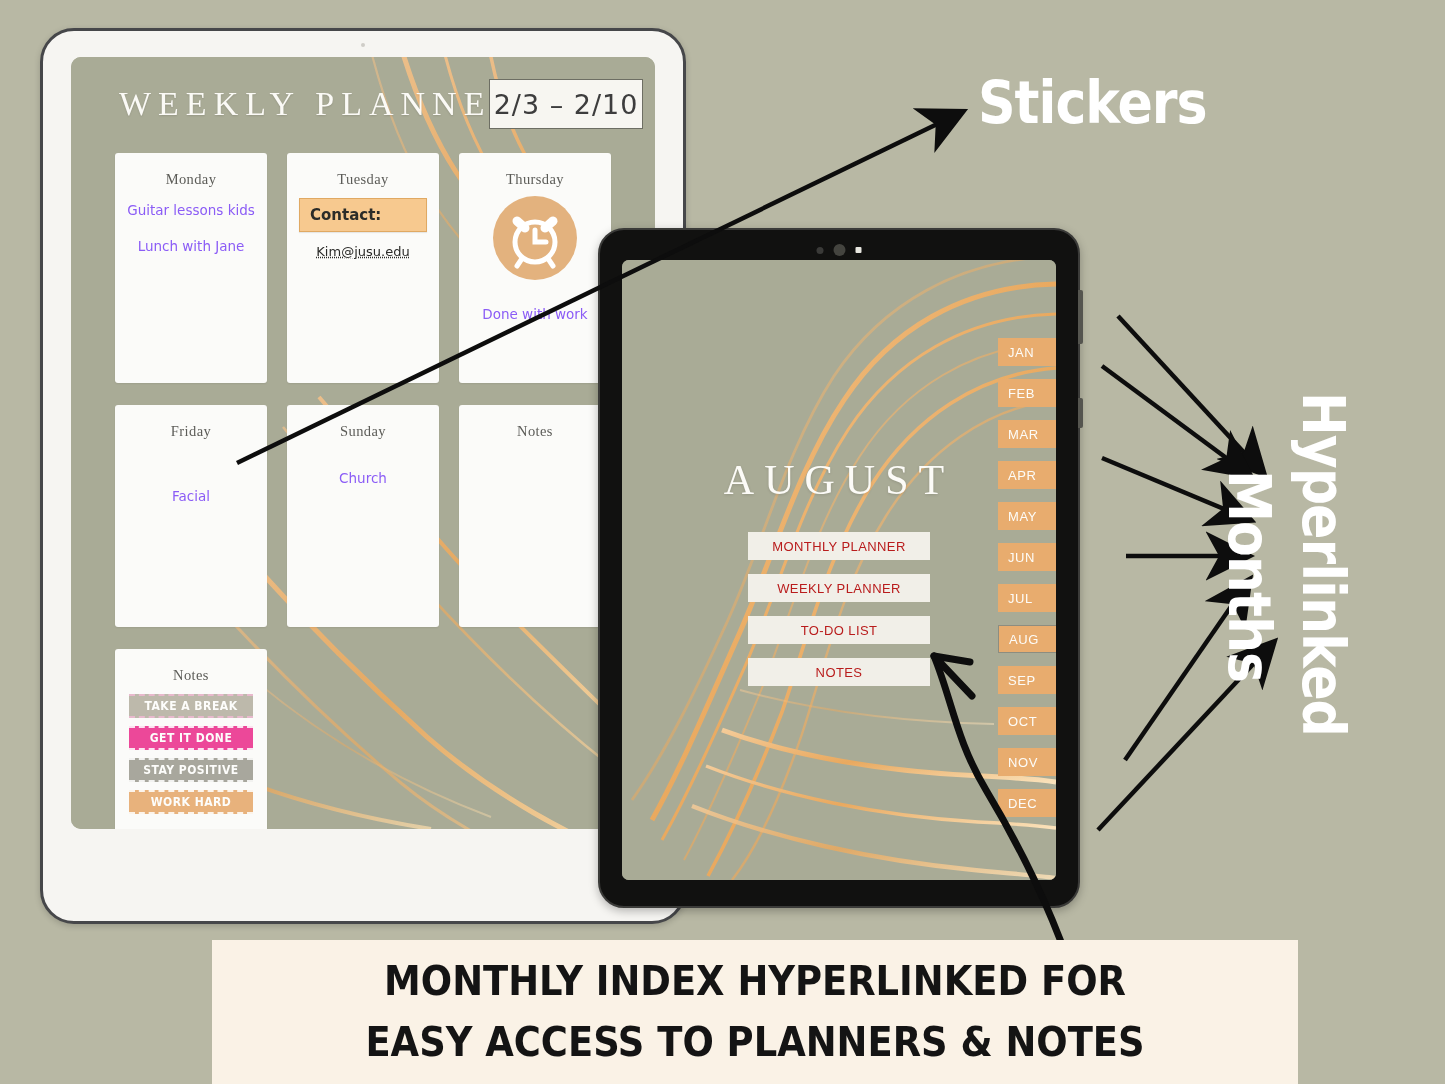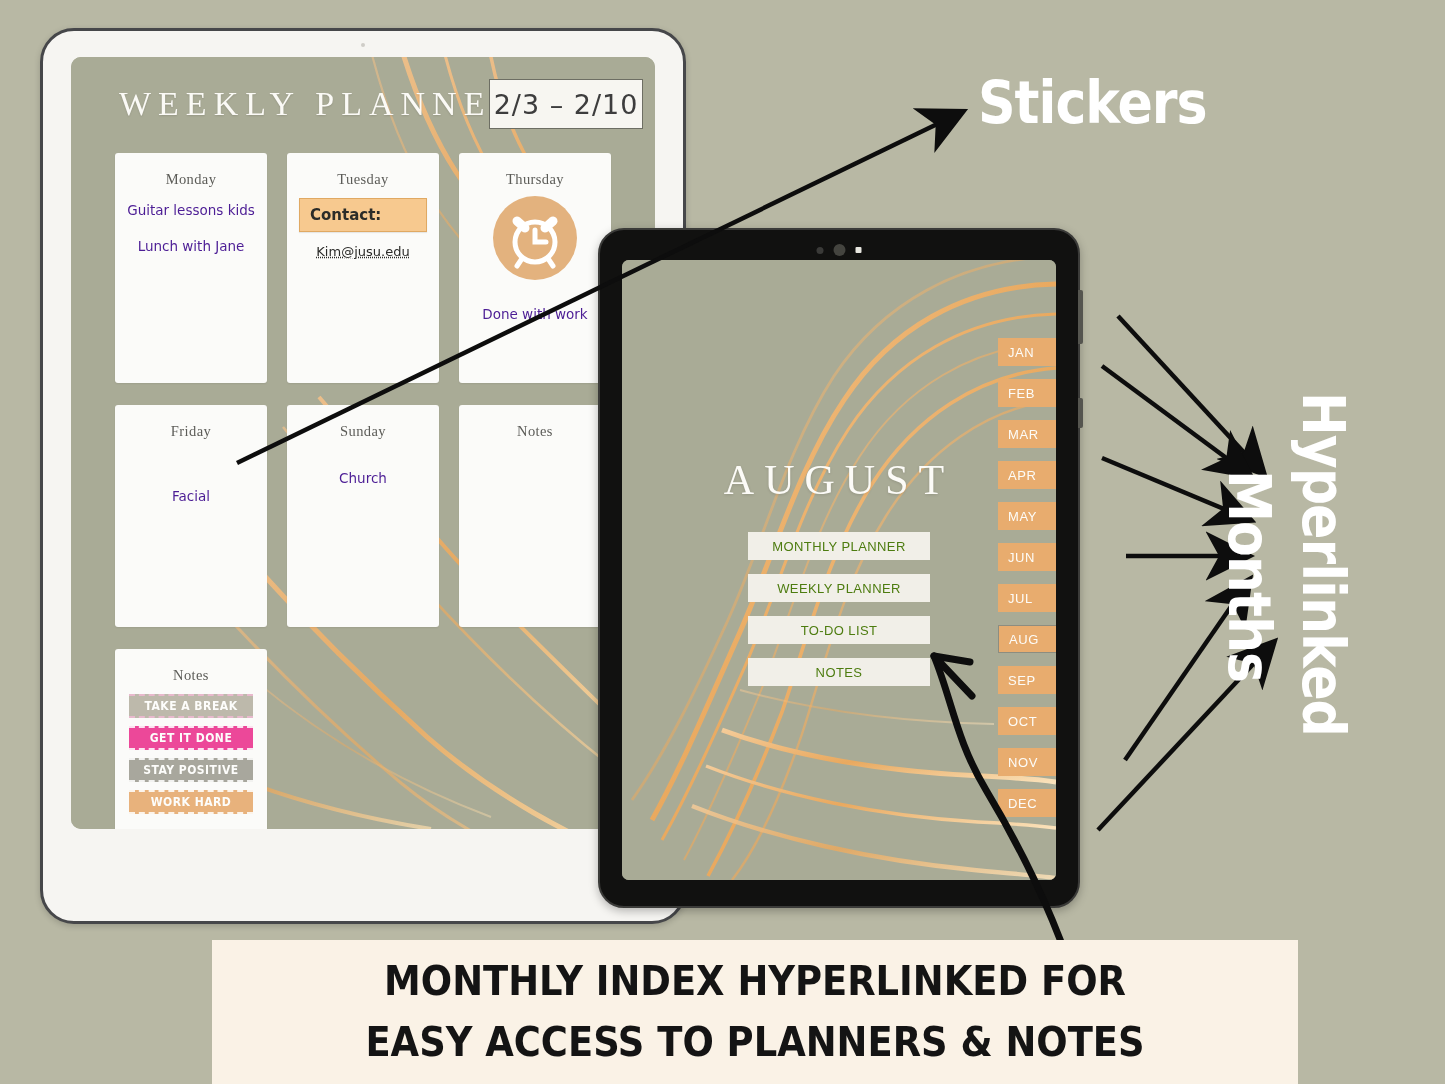--- a/index.html
+++ b/index.html
@@ -63,21 +63,21 @@
     box-shadow:0 1px 2px rgba(0,0,0,.07);
   }
   .day-label{
     text-align:center;margin-top:18px;
     font-family:"Liberation Serif", serif;
     font-size:14.5px;color:#5c5c58;letter-spacing:.4px;
   }
   .day-entries{
     margin-top:14px;text-align:center;
     font-family:"DejaVu Sans", sans-serif;
-    font-size:13.5px;color:#4c1d95;
+    font-size:13.5px;color:#8b5cf6;
   }
   .day-entries div{margin:0 0 20px 0;}
 
   
   .contact-sticker{
     margin:10px 12px 0 12px;height:32px;border-radius:0;
     background:#f7c98f;border:1.5px solid #e0a963;
     display:flex;align-items:center;
     box-shadow:0 1px 1px rgba(0,0,0,.08);
   }
@@ -157,21 +157,21 @@
     text-shadow:0 1px 3px rgba(0,0,0,.13);
   }
   .menu{
     position:absolute;left:50%;transform:translateX(-50%);top:272px;
     width:182px;
   }
   .menu-btn{
     height:28px;margin-bottom:14px;background:#f1efe8;
     display:flex;align-items:center;justify-content:center;
     font-family:"Liberation Sans", sans-serif;
-    font-size:13px;color:#4d7c0f;letter-spacing:.4px;
+    font-size:13px;color:#b91c1c;letter-spacing:.4px;
   }
   .month-tabs{
     position:absolute;right:-8px;top:78px;width:66px;
   }
   .mtab{
     height:28px;margin-bottom:13px;background:#e8ac6e;
     display:flex;align-items:center;padding-left:10px;
     font-family:"Liberation Sans", sans-serif;
     font-size:13px;color:#fdfcf8;letter-spacing:.6px;
     box-sizing:border-box;

